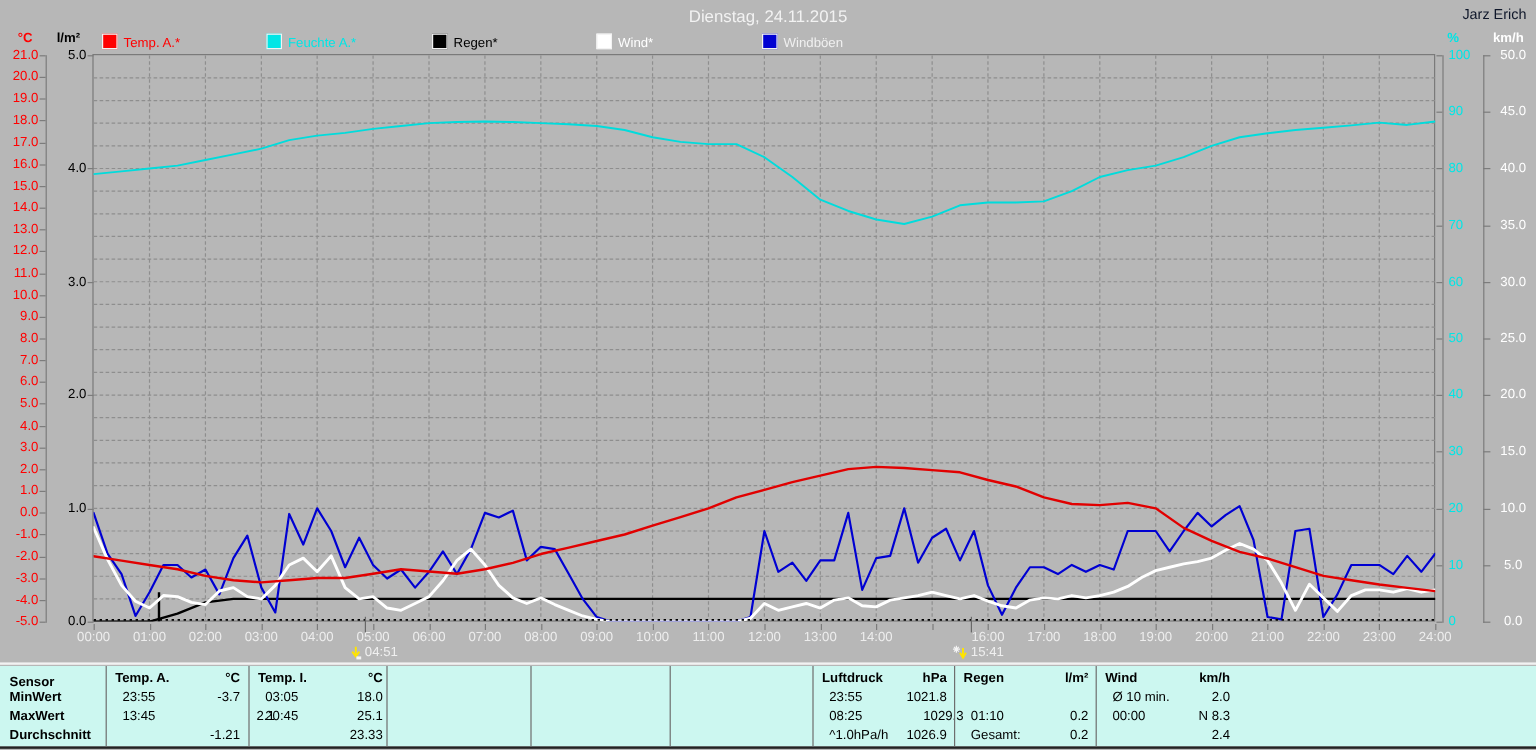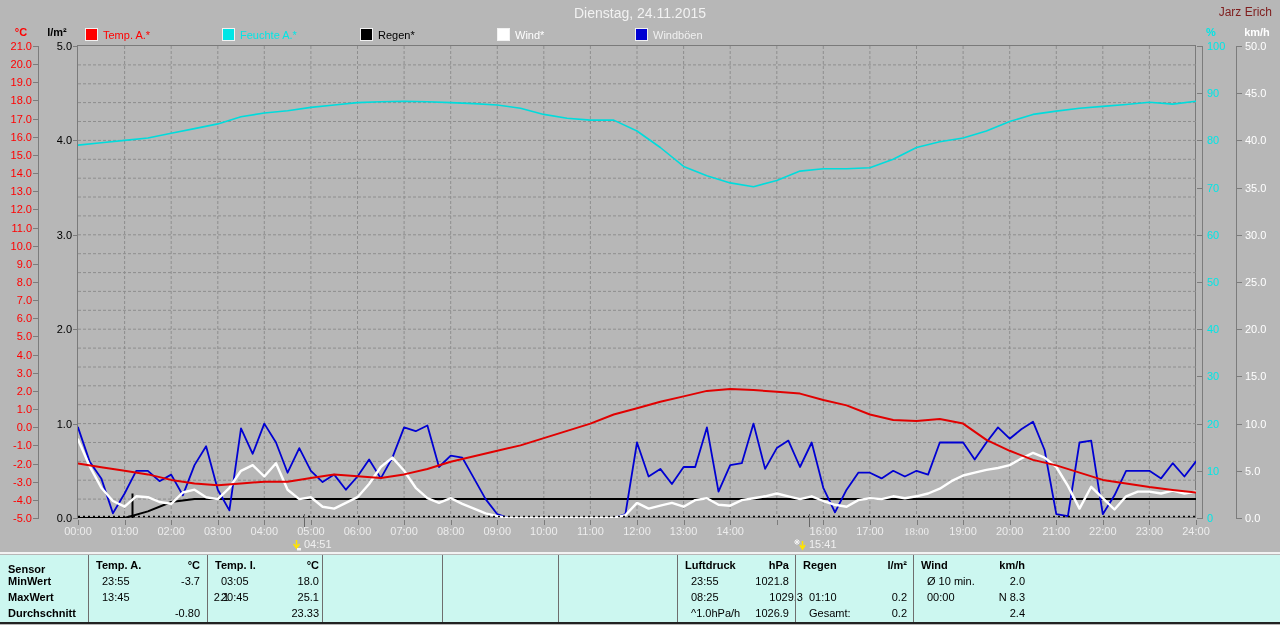--- a/index.html
+++ b/index.html
@@ -4,33 +4,33 @@
 <style>
   html,body{margin:0;padding:0;}
   body{
     width:1280px;height:625px;overflow:hidden;position:relative;
     background:#b7b7b7;
     font-family:"Liberation Sans","DejaVu Sans",sans-serif;
     -webkit-font-smoothing:none;
   }
   .abs{position:absolute;}
   #window-title{top:5px;left:0;width:1280px;text-align:center;color:#f2f2f2;font-size:14px;}
-  #author{top:5px;right:8px;color:#7f1d1d;font-size:12px;text-align:right;}
+  #author{top:5px;right:8px;color:#0f172a;font-size:12px;text-align:right;}
   .unit-hdr{top:26px;font-size:11px;font-weight:bold;}
   #unit-temp{left:8px;width:26px;text-align:center;color:#ff0000;}
   #unit-rain{left:40px;width:34px;text-align:center;color:#000;}
   #unit-hum{left:1196px;width:30px;text-align:center;color:#00e6e6;}
   #unit-wind{left:1238px;width:38px;text-align:center;color:#ffffff;}
   .litem{position:absolute;top:28px;height:13px;font-size:11px;white-space:nowrap;}
   .sw{display:inline-block;width:11px;height:11px;border:1px solid #f2f2f2;vertical-align:-2px;margin-right:5px;}
   .axis-label{position:absolute;font-size:11px;height:12px;line-height:12px;}
   .al-temp{left:0;width:32px;text-align:right;color:#ff0000;}
   .al-rain{left:44px;width:28px;text-align:right;color:#000;}
   .al-hum{left:1207px;width:28px;text-align:left;color:#00e6e6;}
-  .al-wind{left:1245px;width:32px;text-align:left;color:#ffffff;}
+  .al-wind{left:1245px;width:32px;text-align:center;color:#ffffff;}
   .tick{position:absolute;background:#7c7c7c;}
   .rail{position:absolute;background:#7c7c7c;width:1px;}
   #plot-frame{left:77px;top:45px;width:1119px;height:473px;border:1px solid #7a7a7a;box-sizing:border-box;}
   #chart-svg{position:absolute;left:78px;top:46px;}
   .xlab{position:absolute;top:525px;width:46px;text-align:center;font-size:11px;color:#ededed;}
   .sunmark{position:absolute;top:538px;height:14px;font-size:11px;color:#f0f0f0;white-space:nowrap;}
   .sunmark svg{vertical-align:-3px;margin-right:2px;}
   #summary-table{left:0;top:555px;width:1280px;height:67px;background:#ccf7f0;}
   #table-ridge{left:0;top:552px;width:1280px;height:2px;background:#f2f2f2;}
   #table-bottom{left:0;top:622px;width:1280px;height:2px;background:#222;}
@@ -145,21 +145,21 @@
     <div class="xlab" style="left: 427.667px;">08:00</div>
     <div class="xlab" style="left: 474.25px;">09:00</div>
     <div class="xlab" style="left: 520.833px;">10:00</div>
     <div class="xlab" style="left: 567.417px;">11:00</div>
     <div class="xlab" style="left: 614px;">12:00</div>
     <div class="xlab" style="left: 660.583px;">13:00</div>
     <div class="xlab" style="left: 707.167px;">14:00</div>
     <div class="xlab" style="left: 753.75px; margin-top: 40px;">15:00</div>
     <div class="xlab" style="left: 800.333px;">16:00</div>
     <div class="xlab" style="left: 846.917px;">17:00</div>
-    <div class="xlab" style="left: 893.5px; font-family: Liberation Serif, serif;">18:00</div>
+    <div class="xlab" style="left: 893.5px;">18:00</div>
     <div class="xlab" style="left: 940.083px;">19:00</div>
     <div class="xlab" style="left: 986.667px;">20:00</div>
     <div class="xlab" style="left: 1033.25px;">21:00</div>
     <div class="xlab" style="left: 1079.83px;">22:00</div>
     <div class="xlab" style="left: 1126.42px;">23:00</div>
     <div class="xlab" style="left: 1173px;">24:00</div>
   </div>
 <div id="rails">
     <div class="tick" style="left: 33px; top: 46px; width: 5px; height: 1px;"></div>
     <div class="tick" style="left: 33px; top: 64.1538px; width: 5px; height: 1px;"></div>
@@ -266,21 +266,21 @@
     <div class="tcell tbold" style="left: 8px; top: 7px;">Sensor</div>
     <div class="tcell tbold" style="left: 8px; top: 19px;">MinWert</div>
     <div class="tcell tbold" style="left: 8px; top: 35px;">MaxWert</div>
     <div class="tcell tbold" style="left: 8px; top: 51px;">Durchschnitt</div>
     <div class="tcell tbold" style="left: 96px; top: 3px;">Temp. A.</div>
     <div class="tcell tbold tright" style="left: 88px; width: 112px; top: 3px;">°C</div>
     <div class="tcell" style="left: 102px; top: 19px;">23:55</div>
     <div class="tcell tright" style="left: 88px; width: 112px; top: 19px;">-3.7</div>
     <div class="tcell" style="left: 102px; top: 35px;">13:45</div>
     <div class="tcell tright" style="left: 88px; width: 112px; top: 35px; margin-left: 29px;">2.1</div>
-    <div class="tcell tright" style="left: 88px; width: 112px; top: 51px;">-0.80</div>
+    <div class="tcell tright" style="left: 88px; width: 112px; top: 51px;">-1.21</div>
     <div class="tcell tbold" style="left: 215px; top: 3px;">Temp. I.</div>
     <div class="tcell tbold tright" style="left: 207px; width: 112px; top: 3px;">°C</div>
     <div class="tcell" style="left: 221px; top: 19px;">03:05</div>
     <div class="tcell tright" style="left: 207px; width: 112px; top: 19px;">18.0</div>
     <div class="tcell" style="left: 221px; top: 35px;">20:45</div>
     <div class="tcell tright" style="left: 207px; width: 112px; top: 35px;">25.1</div>
     <div class="tcell tright" style="left: 207px; width: 112px; top: 51px;">23.33</div>
     <div class="tcell tbold" style="left: 685px; top: 3px;">Luftdruck</div>
     <div class="tcell tbold tright" style="left: 677px; width: 112px; top: 3px;">hPa</div>
     <div class="tcell" style="left: 691px; top: 19px;">23:55</div>

